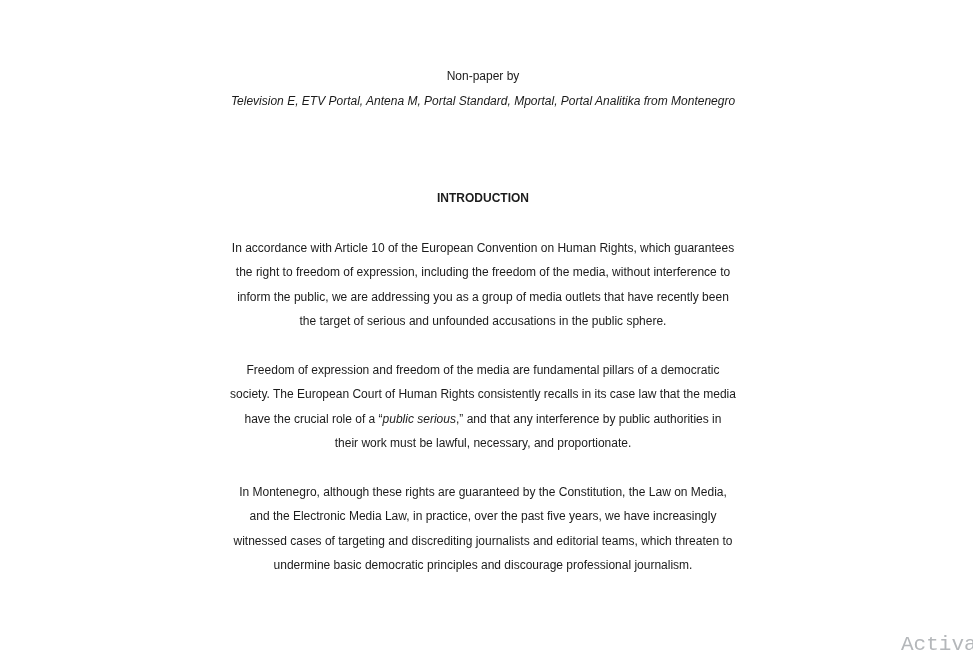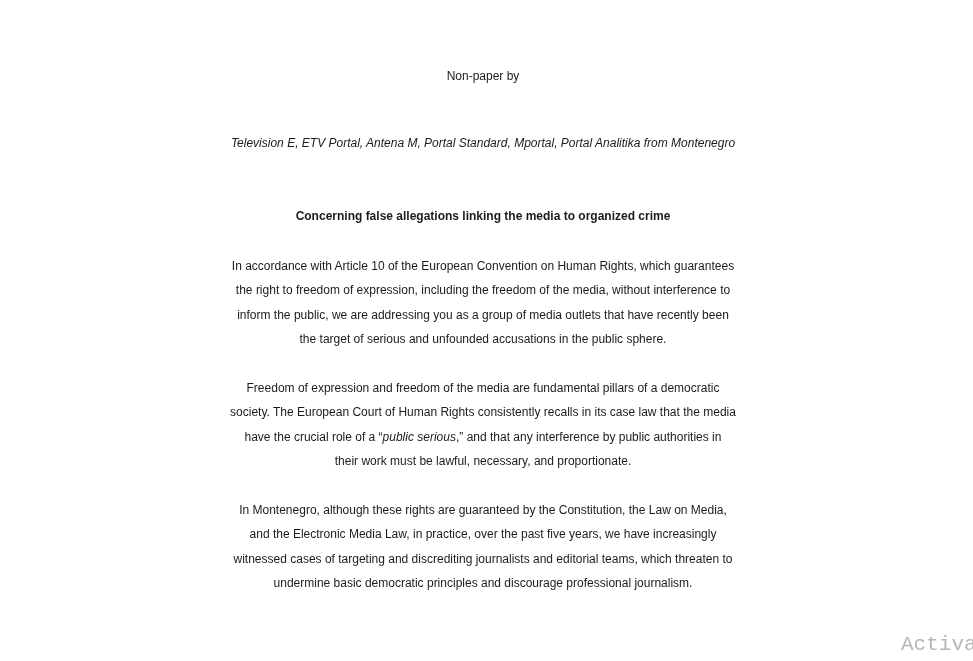--- a/index.html
+++ b/index.html
@@ -22,21 +22,21 @@
   }
   .content {
     padding-top: 64px;
     margin-left: 93px;
     width: 780px;
     color: #1b1b1b;
     font-size: 12px;
     line-height: 24.5px;
   }
   .center { text-align: center; }
-  .italic { font-style: italic; margin-top: 42px; }
+  .italic { font-style: italic; }
   .bold   { font-weight: bold; }
   p { margin: 0; }
   .doc-title   { margin-top: 49px; }
   .doc-heading { margin-top: 73px; }
   .para {
     white-space: pre;        
     text-align: center;
   }
   .para-1 { margin-top: 25px; }
   .para-n { margin-top: 24px; }
@@ -52,21 +52,21 @@
     font-family: Liberation Mono, monospace;
   }
 </style>
 </head>
 <body style="background: rgb(255, 255, 255);">
 
 <div class="page">
   <div class="content" style="color: rgb(27, 27, 27);">
     <p class="center">Non-paper by</p>
     <p class="center italic">Television E, ETV Portal, Antena M, Portal Standard, Mportal, Portal Analitika from Montenegro</p>
-    <p class="center bold doc-title">Concerning false allegations linking the media to organized crime</p>
+    <p class="center bold doc-heading">INTRODUCTION</p>
     <div id="paragraphs">
         <p class="para para-1"><span>In accordance with Article 10 of the European Convention on Human Rights, which guarantees
 the right to freedom of expression, including the freedom of the media, without interference to
 inform the public, we are addressing you as a group of media outlets that have recently been
 the target of serious and unfounded accusations in the public sphere.</span></p>
         <p class="para para-n"><span>Freedom of expression and freedom of the media are fundamental pillars of a democratic
 society. The European Court of Human Rights consistently recalls in its case law that the media
 have the crucial role of a “</span><span class="italic">public serious</span><span>,” and that any interference by public authorities in
 their work must be lawful, necessary, and proportionate.</span></p>
         <p class="para para-n"><span>In Montenegro, although these rights are guaranteed by the Constitution, the Law on Media,

